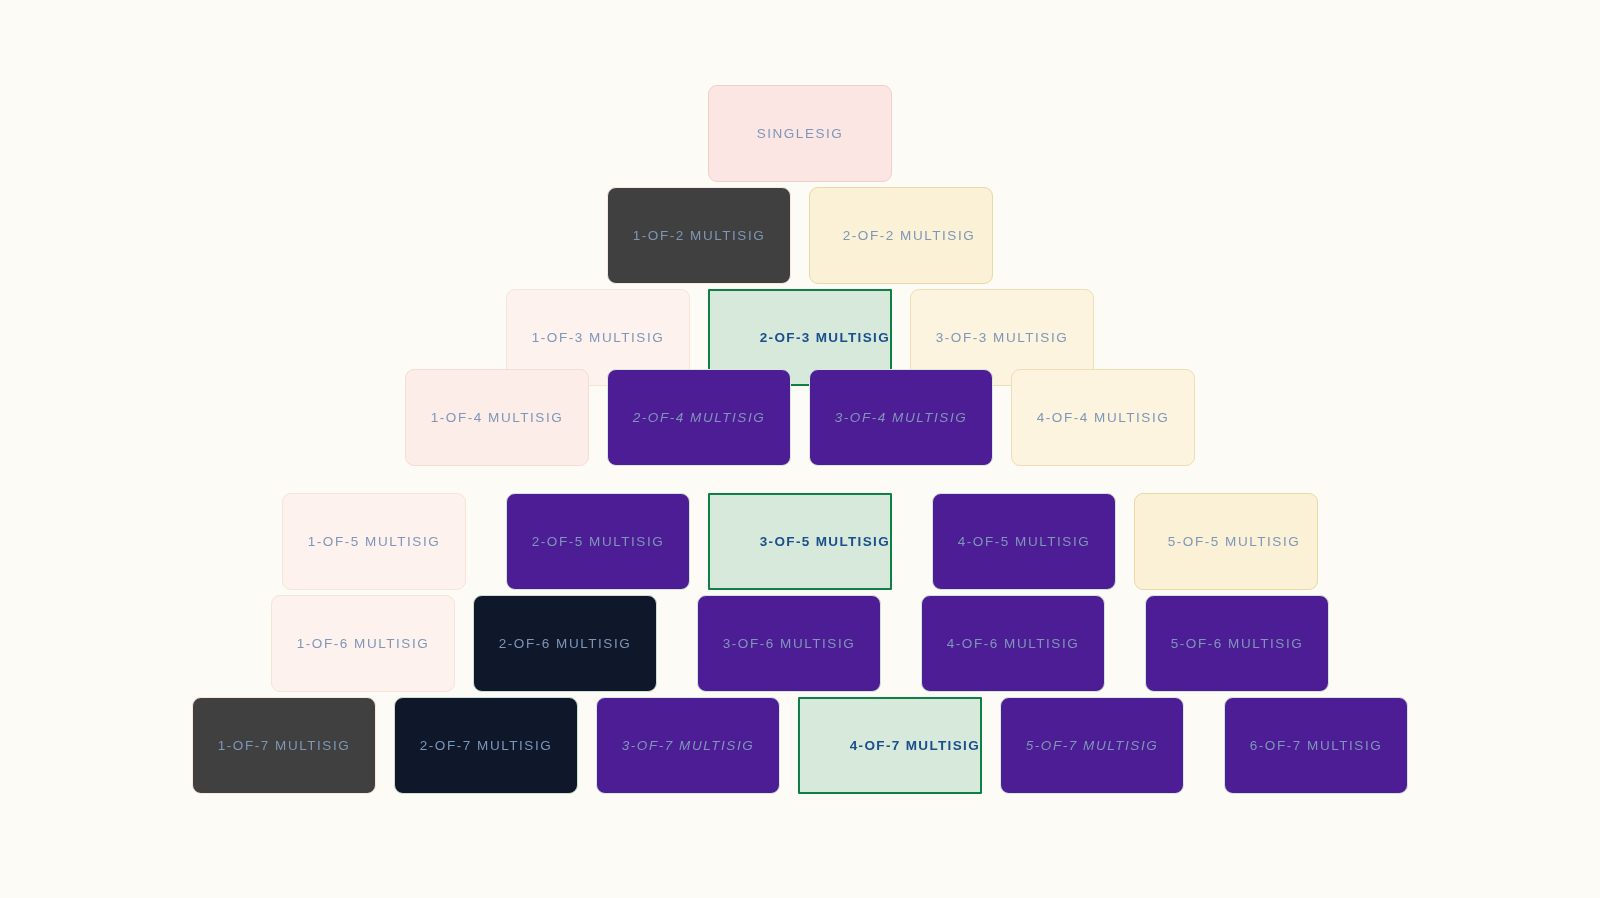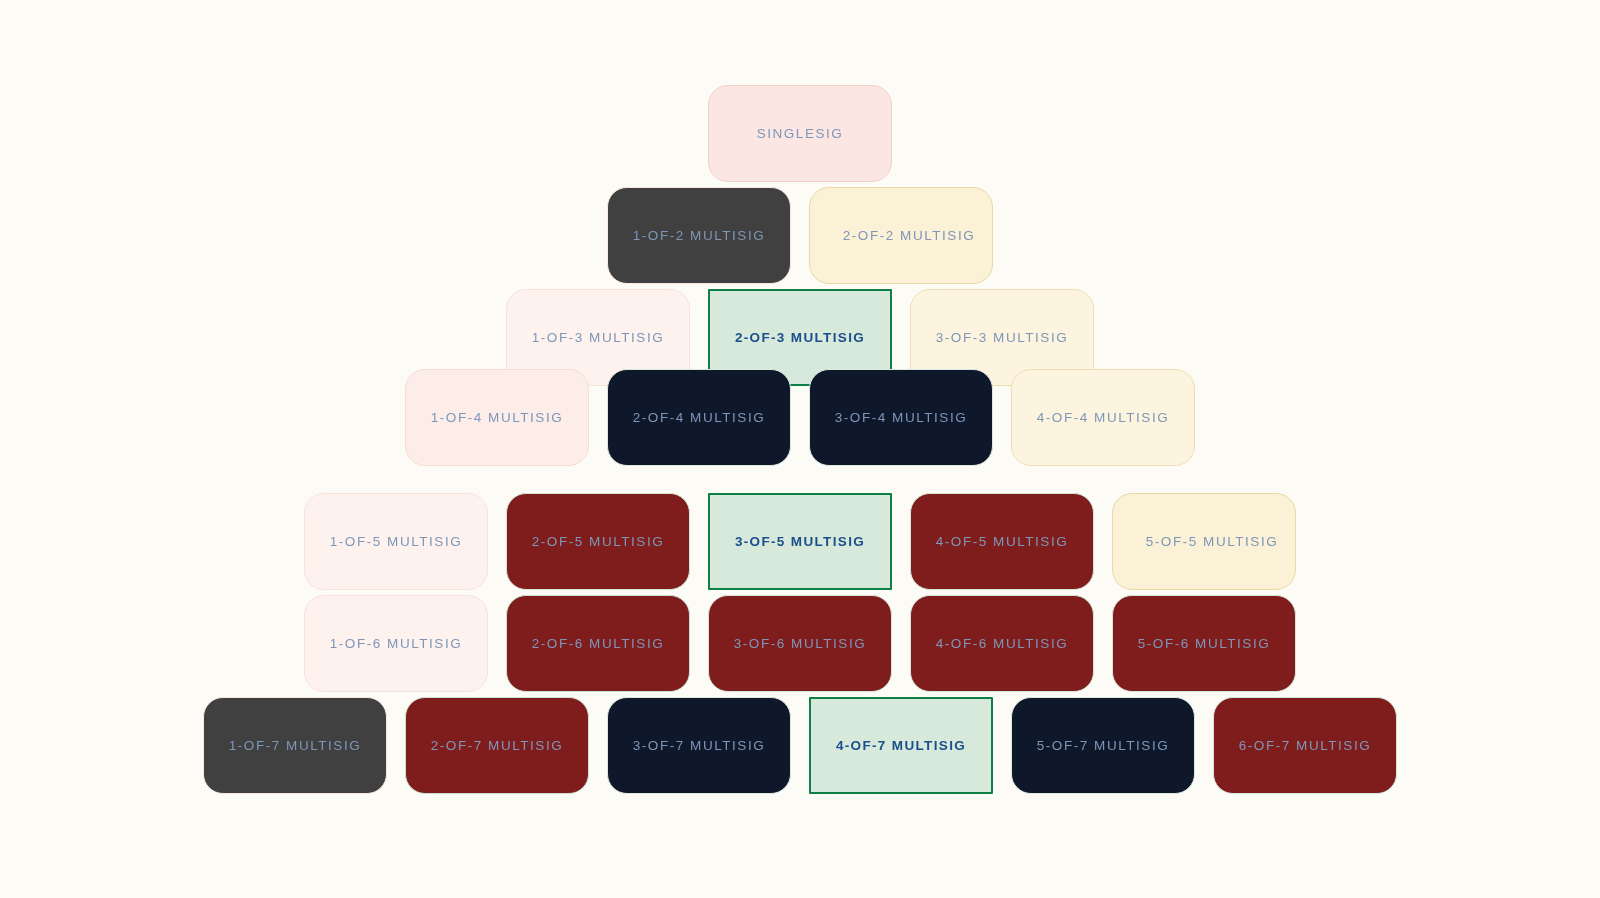--- a/index.html
+++ b/index.html
@@ -27,21 +27,21 @@
     width: 1600px;
     display: flex;
     justify-content: center;
     gap: 18px;
   }
 
   .cell {
     width: 184px;
     height: 97px;
     box-sizing: border-box;
-    border-radius: 20px;
+    border-radius: 9px;
     border: 1px solid transparent;
     display: flex;
     align-items: center;
     justify-content: center;
     text-align: center;
   }
 
   .cell-label {
     font-size: 13.5px;
     letter-spacing: 1.55px;
@@ -60,38 +60,39 @@
   .tone-weak.shade-1 { background: #FBE6E4; border-color: #F4CFC7; }
   .tone-weak.shade-2 { background: #FCEDE8; border-color: #F7DCD1; }
   .tone-weak.shade-3 { background: #FDF2EE; border-color: #F9E2D8; }
   .tone-weak.shade-4 { background: #404040; border-color: #FAE7DE; }
 
   
   .tone-ok {
     background: #F2F7F2;
     border-color: #D4E6DA;
   }
-  .tone-ok.shade-1 { background: #7f1d1d; border-color: #CBE0D2; }
-  .tone-ok.shade-2 { background: #7f1d1d; border-color: #D3E5D9; }
-  .tone-ok.shade-3 { background: #0f172a; border-color: #DAE9DE; }
+  .tone-ok.shade-1 { background: #0f172a; border-color: #CBE0D2; }
+  .tone-ok.shade-2 { background: #4c1d95; border-color: #D3E5D9; margin-left: 22px; }
+  .tone-ok.shade-3 { background: #4c1d95; border-color: #DAE9DE; font-style: italic; }
 
   
   .tone-strict {
     background: #FBF2DA;
     border-color: #EDDCAE;
   }
   .tone-strict.shade-1 { background: #FBF1D6; border-color: #EBD8A4; padding-left: 16px; }
   .tone-strict.shade-2 { background: #FCF4DF; border-color: #EFDEB4; }
   .tone-strict.shade-3 { background: #FCF5E4; border-color: #F1E2BE; }
 
   
   .tone-recommended {
     background: #D6E9DA;
     border: 2px solid #0E8045;
     border-radius: 1px;
+    justify-content: flex-end;
   }
   .tone-recommended .cell-label {
     color: #1B4E8C;
     font-weight: 700;
     letter-spacing: 1.35px;
   }
 </style>
 </head>
 <body style="background: rgb(252, 251, 246);">
 

